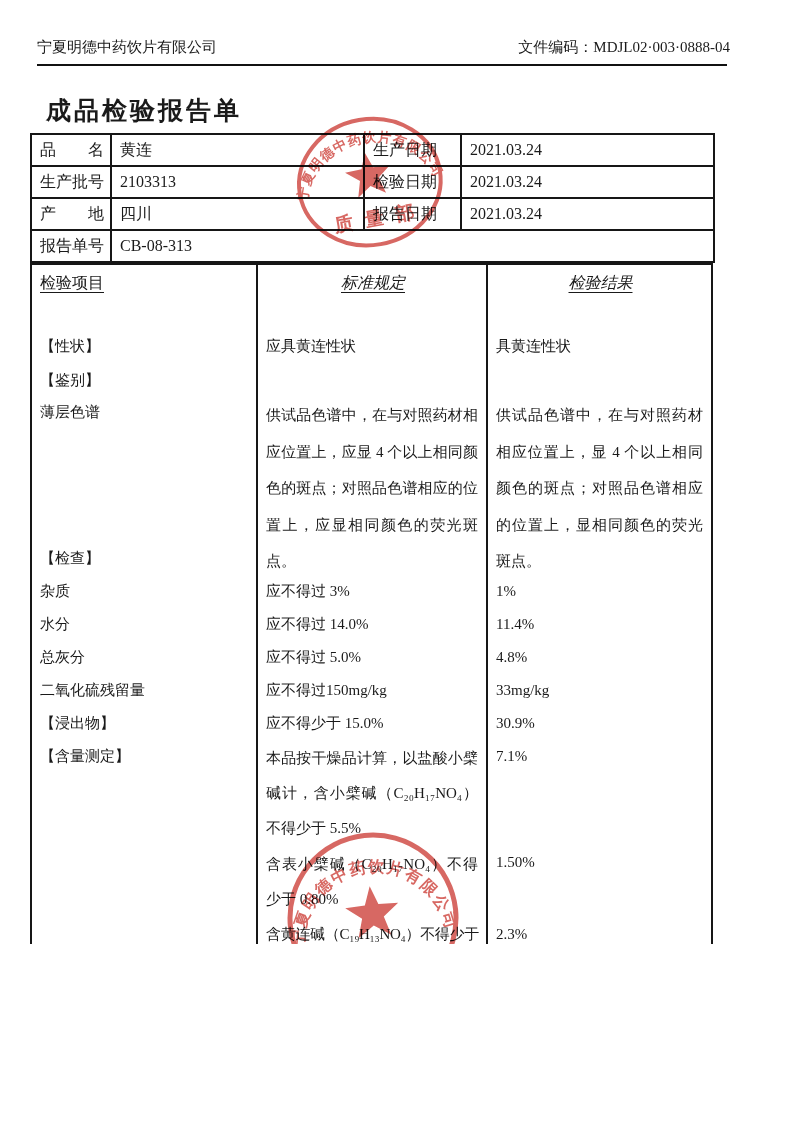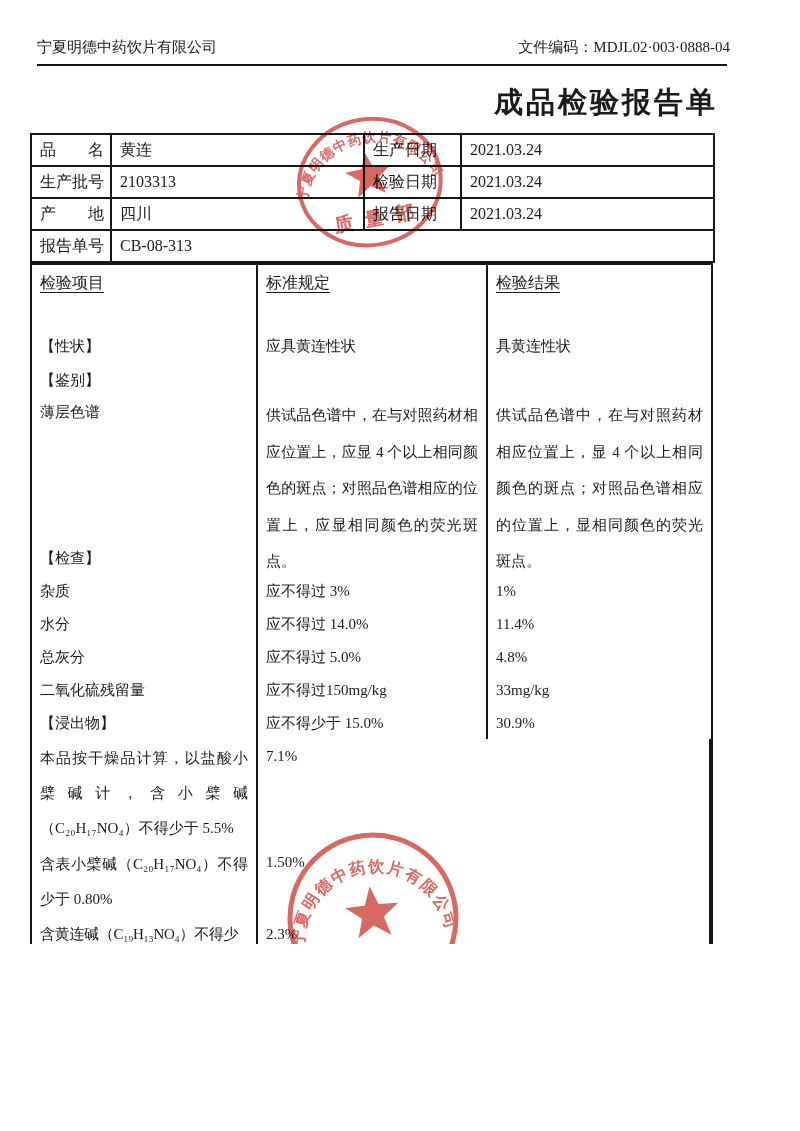--- a/index.html
+++ b/index.html
@@ -3,37 +3,37 @@
 <meta charset="utf-8">
 <style>
   html,body{margin:0;padding:0;background:#fff;}
   .page{
     position:relative;width:800px;height:944px;background:#fff;overflow:hidden;
     font-family:"Liberation Serif","DejaVu Serif",serif;color:#1a1a1a;
   }
   
   .doc-header{position:absolute;left:37px;top:38px;width:693px;display:flex;justify-content:space-between;font-size:15px;}
   .header-rule{position:absolute;left:37px;top:64px;width:690px;height:0;border-top:2px solid #111;}
-  .title{position:absolute;left:30px;top:78px;width:683px;margin:5px;text-align:right;
-         font-size:29px;font-weight:700;letter-spacing:3px;}
+  .title{position:absolute;left:30px;top:78px;width:683px;margin:16px;text-align:left;
+         font-size:25px;font-weight:700;letter-spacing:3px;}
   
   .info-table{position:absolute;left:30px;top:133px;width:683px;border-collapse:collapse;table-layout:fixed;}
   .info-table td{border:2px solid #161616;height:30px;padding:0 0 0 8px;font-size:16px;vertical-align:middle;}
   .info-table td.lab{letter-spacing:0;border-radius:13px;}
   
   .main-table{
     position:absolute;left:30px;top:263px;width:683px;border:2px solid #161616;box-sizing:border-box;
     display:grid;grid-template-columns:226px 230px 223px;
     grid-template-rows:64px 34px 32px 146px 33px 33px 33px 33px 33px 33px 106px 72px 35px 36px;
     font-size:15px;
   }
   .cell{box-sizing:border-box;padding:2px 6px 0 8px;line-height:31px;overflow:visible;}
   .bdr{border-right:2px solid #161616;}
   .hcell{padding-top:8px;line-height:20px;}
-  .hcell.center,.ccenter{}
+  .hcell.center,.ccenter{text-align:center;font-style:italic;}
   .hcell span{text-decoration:underline;text-underline-offset:4px;font-size:16px;}
   .para{line-height:36.5px;text-align:justify;padding-right:8px;}
   .para3{line-height:35px;text-align:justify;padding-right:8px;}
   .tight{letter-spacing:-0.3px;}
   
   .conclusion{position:absolute;left:30px;top:990px;width:683px;height:27px;box-sizing:border-box;
     border:2px solid #161616;font-size:16px;line-height:23px;padding-left:8px;}
   
   .sig-label{position:absolute;font-size:17px;top:1041px;}
   .sig-name{position:absolute;font-family:"DejaVu Sans","Liberation Sans",sans-serif;}
@@ -125,20 +125,21 @@
     <div class="cell">4.8%</div>
 
     <div class="cell bdr">二氧化硫残留量</div>
     <div class="cell bdr">应不得过150mg/kg</div>
     <div class="cell">33mg/kg</div>
 
     <div class="cell bdr">【浸出物】</div>
     <div class="cell bdr">应不得少于 15.0%</div>
     <div class="cell">30.9%</div>
 
+    <div class="cell bdr">【含量测定】</div>
     <div class="cell bdr para3">本品按干燥品计算，以盐酸小檗碱计，含小檗碱（C₂₀H₁₇NO₄）不得少于 5.5%</div>
     <div class="cell">7.1%</div>
 
     <div class="cell bdr"></div>
     <div class="cell bdr para3">含表小檗碱（C₂₀H₁₇NO₄）不得少于 0.80%</div>
     <div class="cell">1.50%</div>
 
     <div class="cell bdr"></div>
     <div class="cell bdr tight">含黄连碱（C₁₉H₁₃NO₄）不得少于1.6%</div>
     <div class="cell">2.3%</div>

